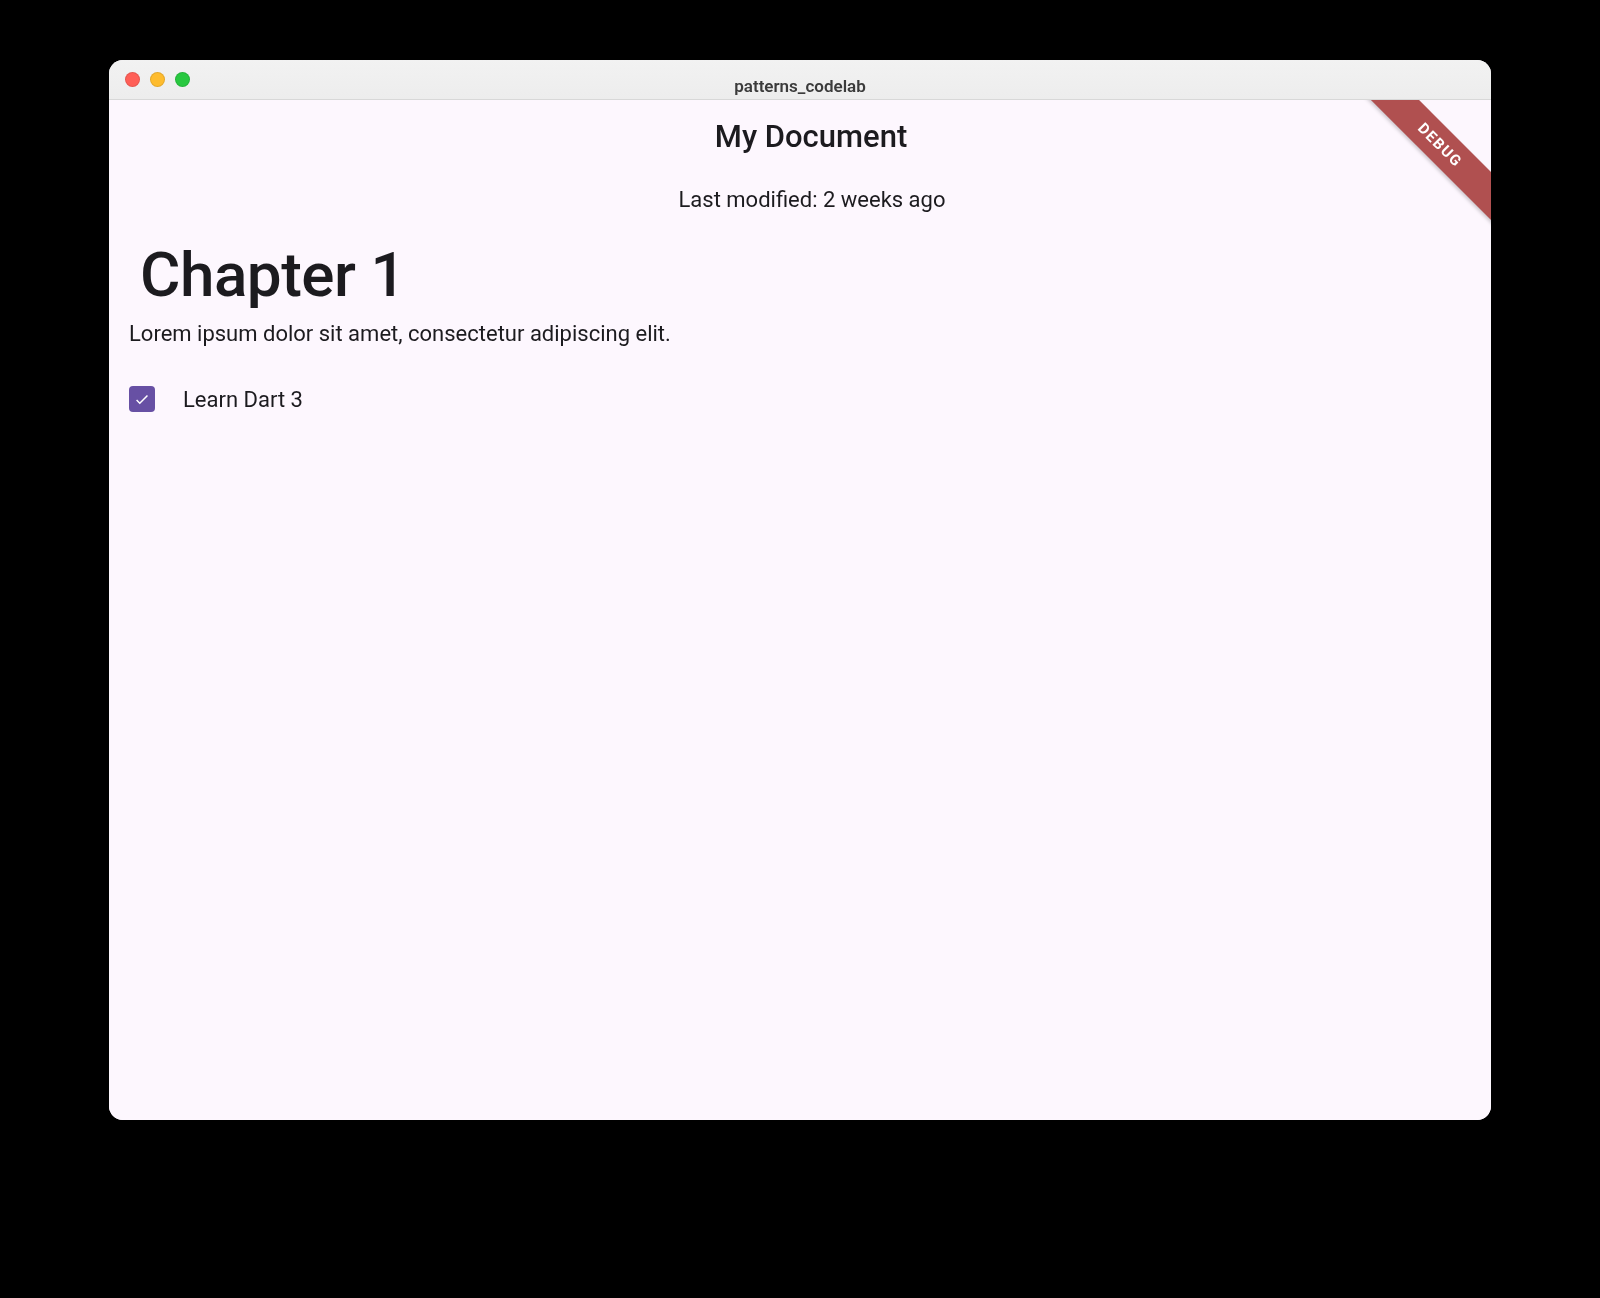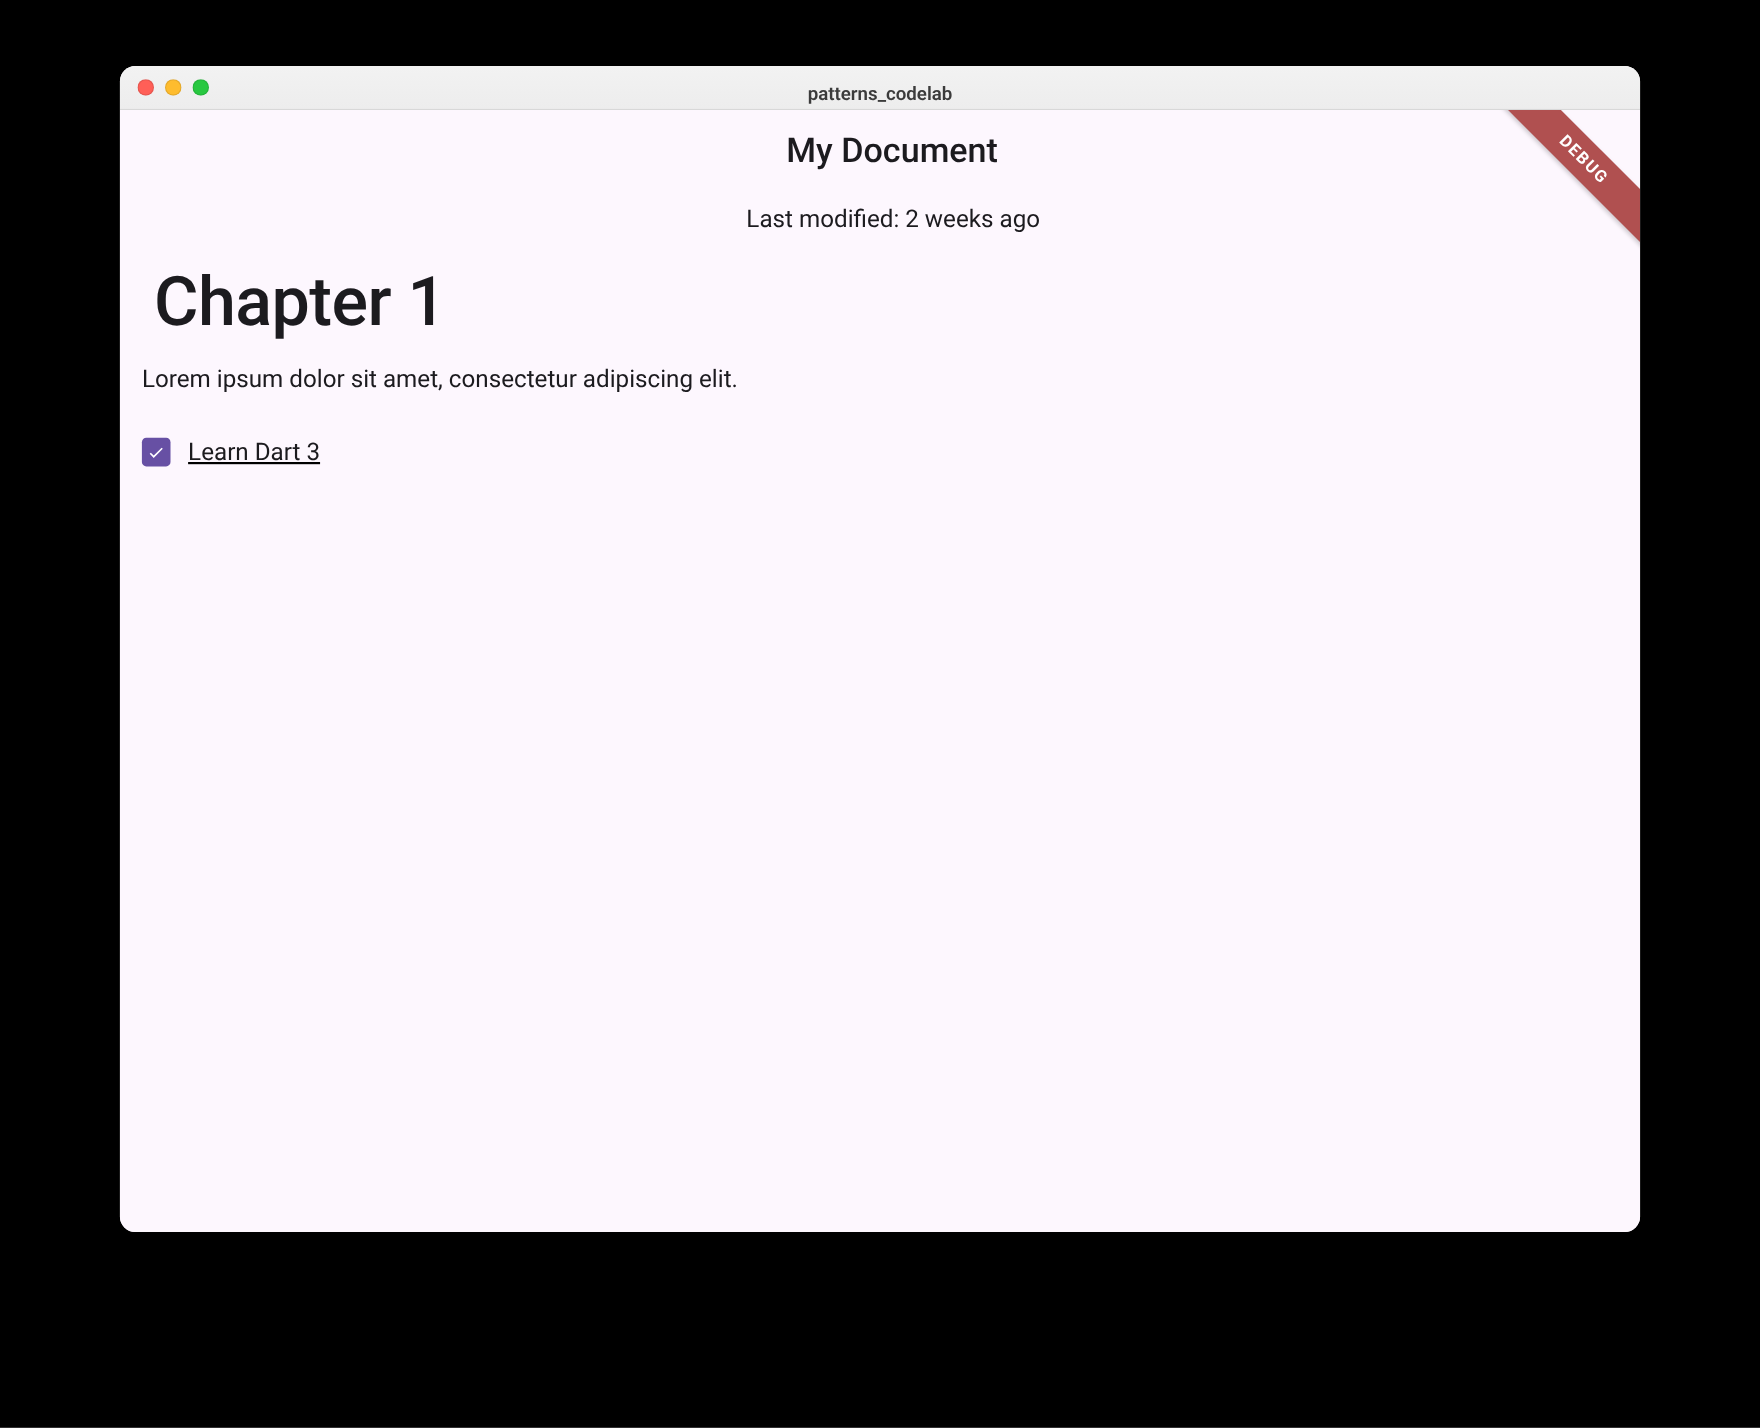--- a/index.html
+++ b/index.html
@@ -98,32 +98,31 @@
 
     .chapter-heading {
       font-size: 62px;
       font-weight: 500;
       color: #1c1b1f;
       letter-spacing: -0.5px;
       margin-left: 11px;
     }
 
     .body-text {
-      margin-top: 22px;
+      margin-top: 10px;
       font-size: 22px;
       font-weight: 400;
       color: #1c1b1f;
     }
 
     .todo-row {
       margin-top: 40px;
       display: flex;
       align-items: center;
-      gap: 16px;
-      text-decoration: underline;
+      gap: 28px;
     }
 
     .checkbox {
       width: 26px;
       height: 26px;
       border-radius: 4px;
       background: #6750a4;
       display: flex;
       align-items: center;
       justify-content: center;

